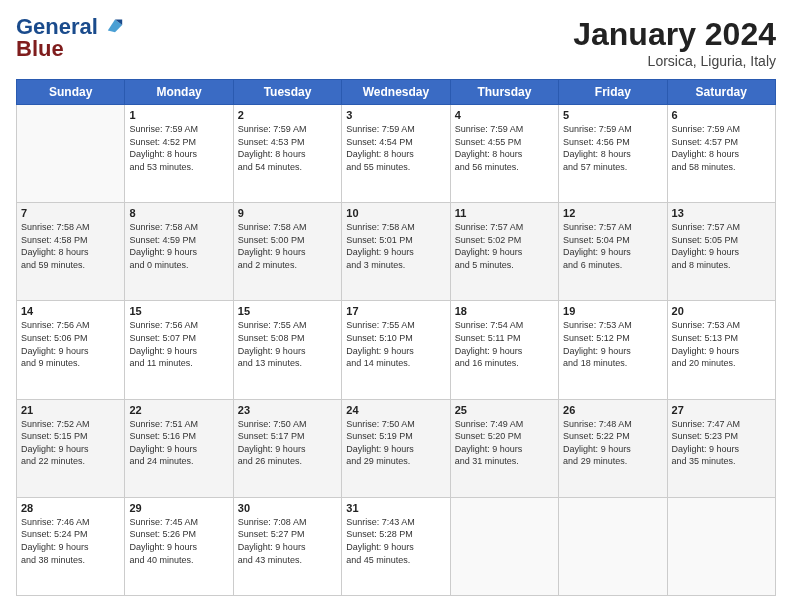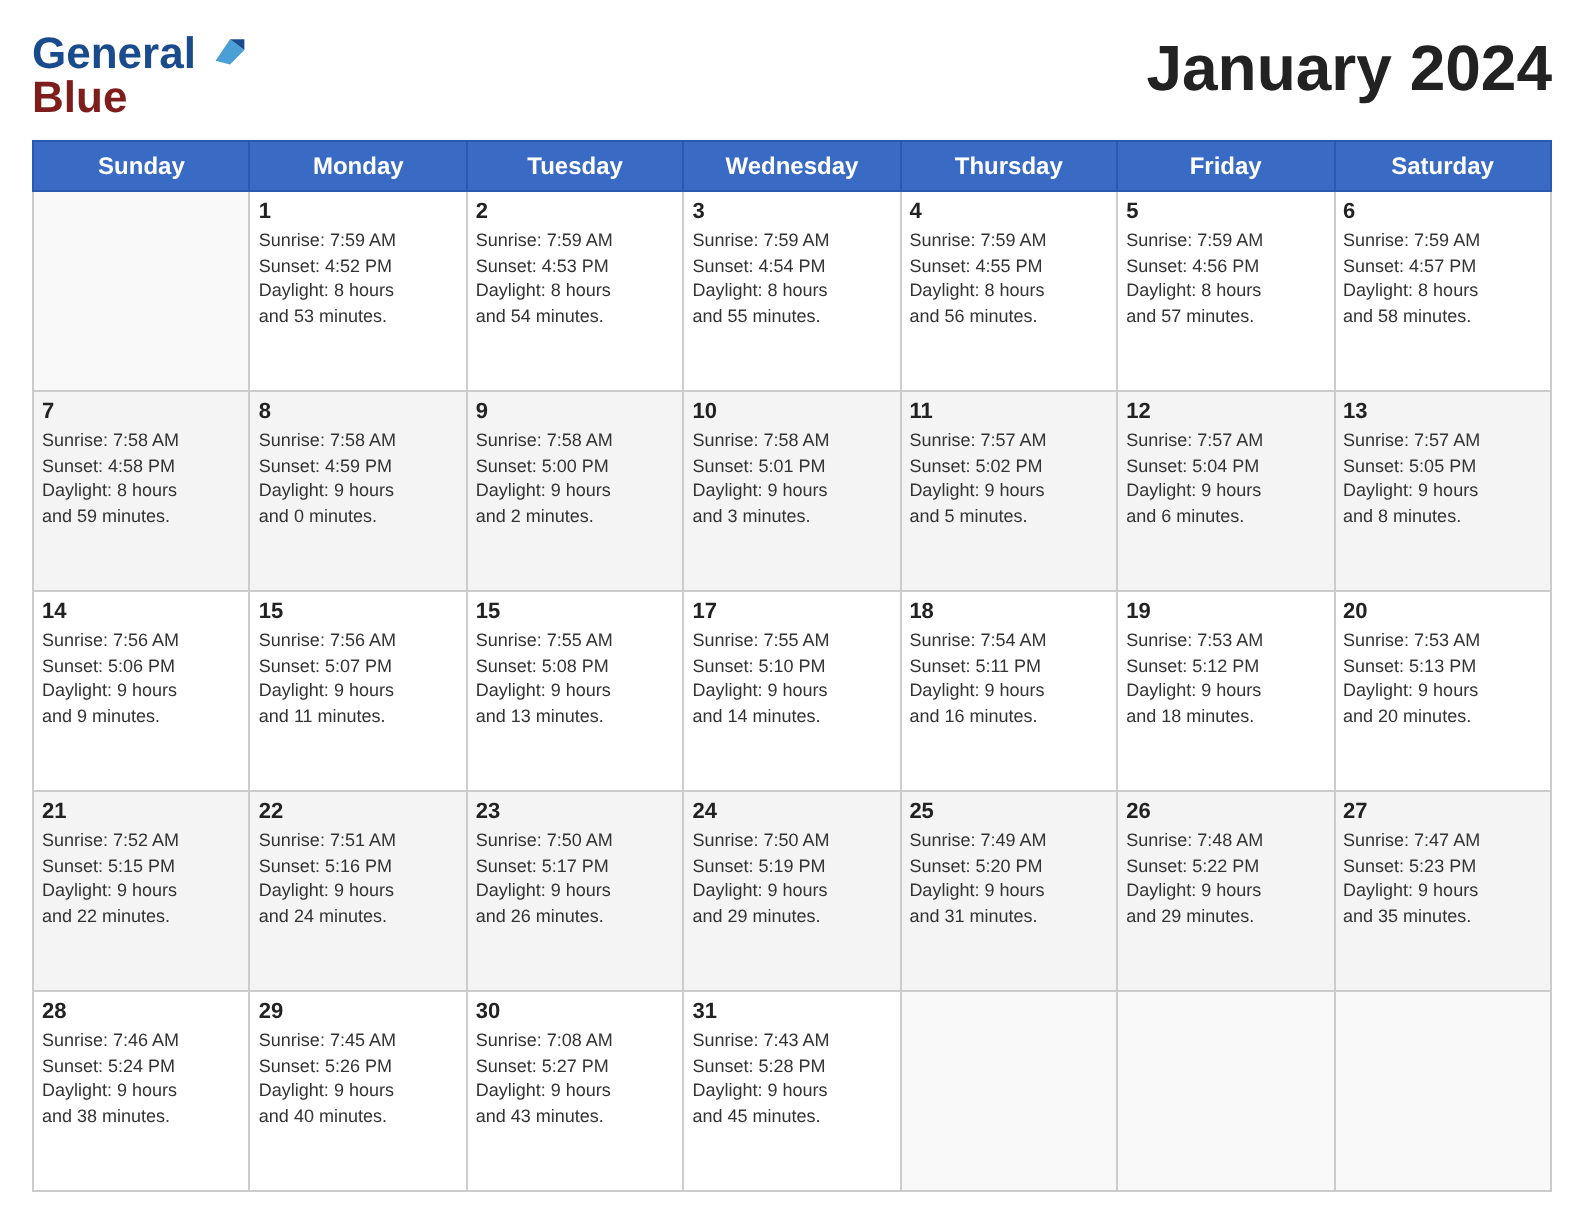--- a/index.html
+++ b/index.html
@@ -109,20 +109,21 @@
               <polygon points="2,16 10,4 18,10 10,18" fill="#4a9fd4"></polygon>
               <polygon points="10,4 18,10 18,4" fill="#1a4b8c"></polygon>
             </svg>
           </span>
         </div>
         <div class="logo-text"><span>Blue</span></div>
       </div>
     </div>
     <div class="title-block">
       <div class="calendar-title">January 2024</div>
+      <div class="calendar-subtitle">Lorsica, Liguria, Italy</div>
     </div>
   </div>
 
   <table class="calendar">
     <thead>
       <tr>
         <th>Sunday</th>
         <th>Monday</th>
         <th>Tuesday</th>
         <th>Wednesday</th>

